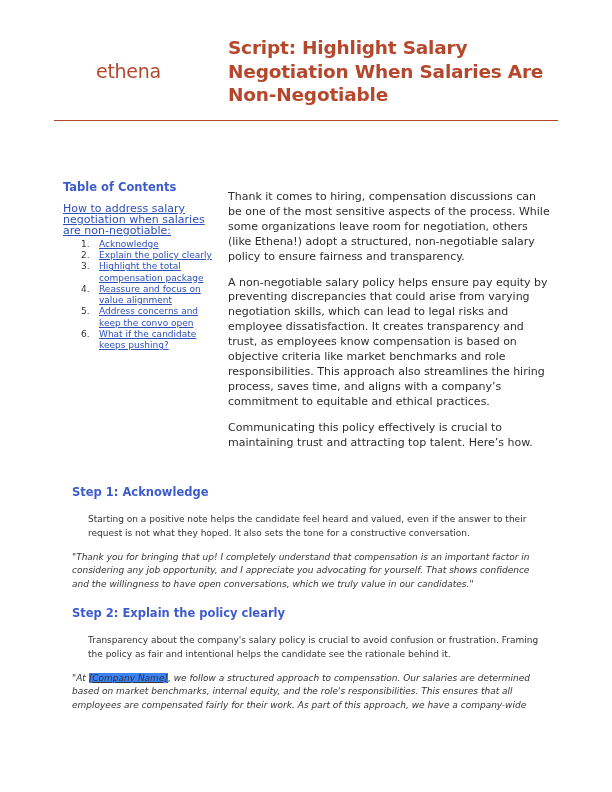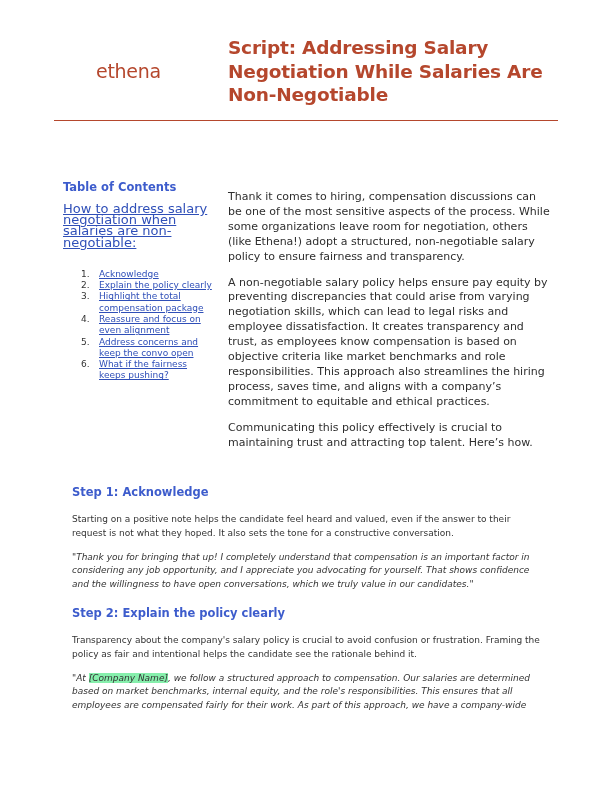--- a/index.html
+++ b/index.html
@@ -9,50 +9,50 @@
           font-size: 19px; font-weight: normal; color: #b5472d; letter-spacing: -0.3px; }
   .title { position: absolute; left: 228px; top: 36px; width: 330px; margin: 0;
            font-family: "DejaVu Sans", sans-serif; font-weight: bold; font-size: 18.5px;
            line-height: 23.5px; color: #b5472d; letter-spacing: -0.2px; }
   .divider { position: absolute; left: 54px; top: 120px; width: 504px; height: 0;
              border-top: 1px solid #b5472d; }
   .toc { position: absolute; left: 63px; top: 180px; width: 150px; }
   .toc-title { margin: 0 0 9px 0; font-size: 11.5px; font-weight: bold; color: #3d5ccc;
                font-family: "DejaVu Sans", sans-serif; }
   .toc a { color: #2f4fb8; text-decoration: underline; }
-  .toc-main { display: block; font-size: 13px; line-height: 11.2px; margin-bottom: 21px; }
+  .toc-main { display: block; font-size: 11px; line-height: 11.2px; margin-bottom: 2px; }
   .toc-list { list-style: none; margin: 0; padding: 0; }
   .toc-list li { position: relative; padding-left: 36px; font-size: 9px; line-height: 11.3px; }
   .toc-list .num { position: absolute; left: 18px; top: 0; color: #333333; }
   .intro { position: absolute; left: 228px; top: 190px; width: 325px; font-size: 11px;
            line-height: 14.9px; color: #2e2e2e; }
   .intro p { margin: 0 0 11px 0; }
   .steps { position: absolute; left: 72px; top: 485px; width: 472px; }
   .step-heading { margin: 0 0 14px 0; font-size: 11.5px; font-weight: bold; color: #3d5ccc; }
-  .step-body { margin: 0 0 10px 0; font-size: 9px; line-height: 13.8px; color: #333333; }
+  .step-body { margin: 0 0 10px 16px; font-size: 9px; line-height: 13.8px; color: #333333; }
   .step-quote { margin: 0 0 14px 0; font-size: 9px; line-height: 13.8px; font-style: italic; color: #333333; }
-  .hl { background: #86efac; }
+  .hl { background: #3b82f6; text-decoration: underline; }
 </style>
 </head>
 <body>
 
 <div class="logo">ethena</div>
-<h1 class="title">Script: Addressing Salary Negotiation While Salaries Are Non-Negotiable</h1>
+<h1 class="title">Script: Highlight Salary Negotiation When Salaries Are Non-Negotiable</h1>
 <div class="divider"></div>
 
 <nav class="toc">
   <h2 class="toc-title">Table of Contents</h2>
   <a class="toc-main" href="#">How to address salary negotiation when salaries are non-negotiable:</a>
   <ol class="toc-list">
     <li><span class="num">1.</span><a href="#">Acknowledge</a></li>
     <li><span class="num">2.</span><a href="#">Explain the policy clearly</a></li>
     <li><span class="num">3.</span><a href="#">Highlight the total compensation package</a></li>
-    <li><span class="num">4.</span><a href="#">Reassure and focus on even alignment</a></li>
+    <li><span class="num">4.</span><a href="#">Reassure and focus on value alignment</a></li>
     <li><span class="num">5.</span><a href="#">Address concerns and keep the convo open</a></li>
-    <li><span class="num">6.</span><a href="#">What if the fairness keeps pushing?</a></li>
+    <li><span class="num">6.</span><a href="#">What if the candidate keeps pushing?</a></li>
   </ol>
 </nav>
 
 <section class="intro">
   <p>Thank it comes to hiring, compensation discussions can be one of the most sensitive aspects of the process. While some organizations leave room for negotiation, others (like Ethena!) adopt a structured, non-negotiable salary policy to ensure fairness and transparency.</p>
   <p>A non-negotiable salary policy helps ensure pay equity by preventing discrepancies that could arise from varying negotiation skills, which can lead to legal risks and employee dissatisfaction. It creates transparency and trust, as employees know compensation is based on objective criteria like market benchmarks and role responsibilities. This approach also streamlines the hiring process, saves time, and aligns with a company’s commitment to equitable and ethical practices.</p>
   <p>Communicating this policy effectively is crucial to maintaining trust and attracting top talent. Here’s how.</p>
 </section>
 
 <section class="steps">

